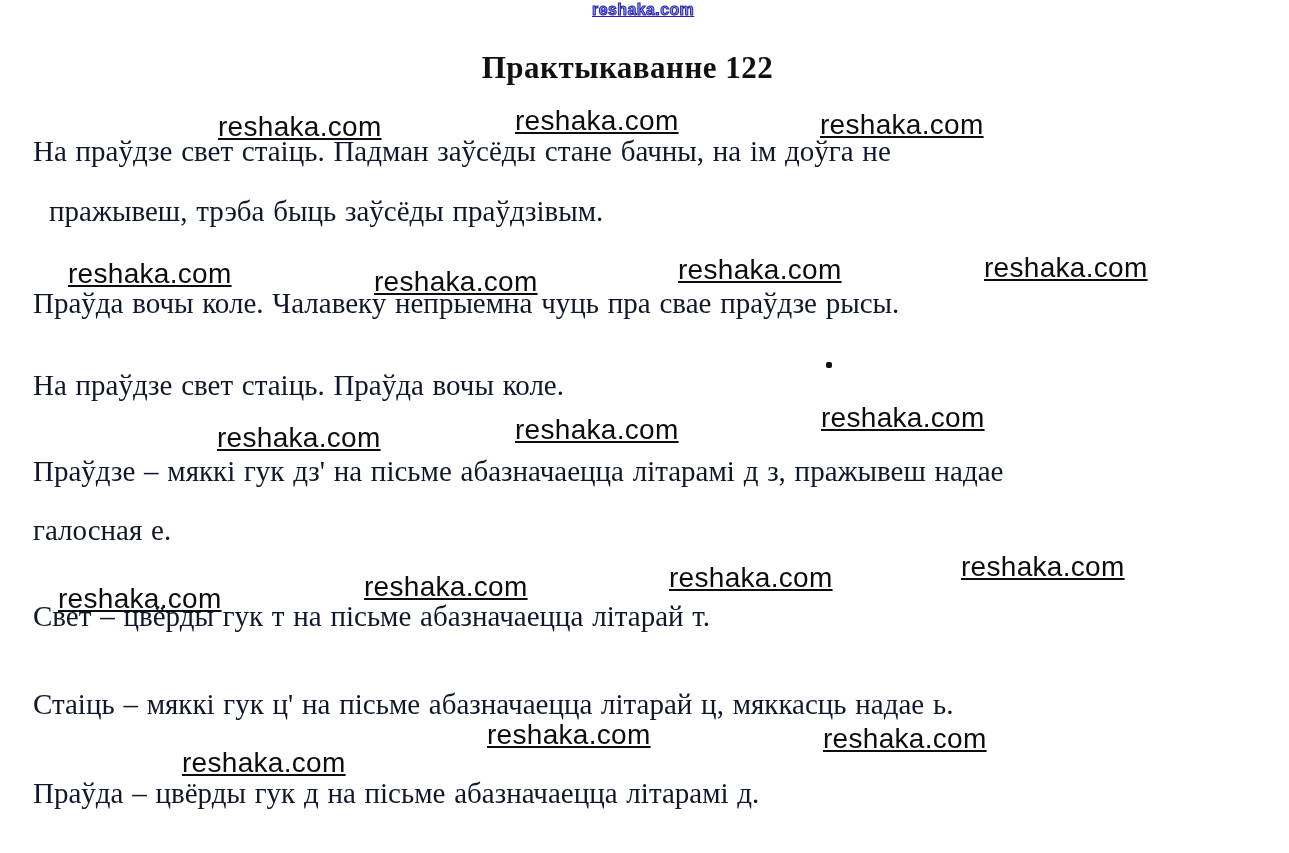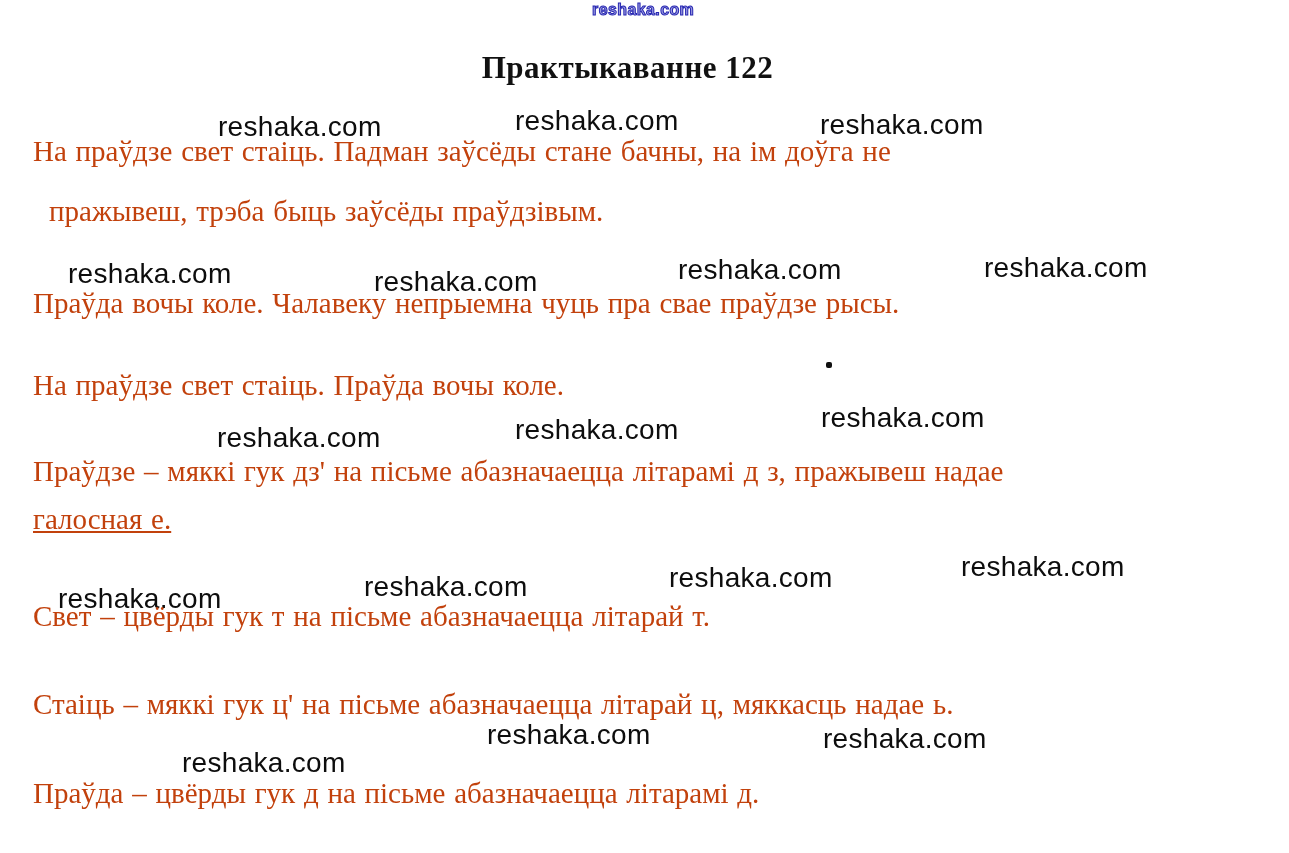--- a/index.html
+++ b/index.html
@@ -27,35 +27,36 @@
     font-weight: bold;
     color: #111111;
     letter-spacing: 0.5px;
   }
   .line {
     position: absolute;
     left: 33px;
     margin: 0;
     font-size: 29px;
     line-height: 1;
-    color: #c2410c;
+    color: #0f172a;
     white-space: nowrap;
     word-spacing: 1.5px;
   }
   .line b, .line .seg-bold {
     font-weight: normal;
   }
   .wm {
     position: absolute;
     font-family: "Liberation Sans", sans-serif;
     font-size: 28px;
     line-height: 1;
     color: #0d0d0d;
     white-space: nowrap;
     letter-spacing: 0.3px;
+    text-decoration: underline;
   }
   .wm-top {
     font-size: 16px;
     font-weight: 600;
     letter-spacing: 0.4px;
     color: #9a9ade;
     -webkit-text-stroke: 1px #2626b2;
   }
   .stray-dot {
     position: absolute;
@@ -90,21 +91,21 @@
 
   <div class="stray-dot" style="left:826px; top:362px;"></div>
 
   <p class="line" style="top:371px;"><span>На праўдзе свет стаіць. Праўда вочы коле.</span></p>
 
   <div class="wm" style="left:217px; top:424px;">reshaka.com</div>
   <div class="wm" style="left:515px; top:416px;">reshaka.com</div>
   <div class="wm" style="left:821px; top:404px;">reshaka.com</div>
 
   <p class="line" style="top:457px;"><span>Праў</span><span class="seg-bold">дз</span><span>е – мяккі гук дз' на пісьме абазначаецца літарамі д з, пражывеш надае</span></p>
-  <p class="line" style="top:505px;text-decoration:underline;"><span>галосная е.</span></p>
+  <p class="line" style="top:516px;"><span>галосная е.</span></p>
 
   <div class="wm" style="left:58px; top:585px;">reshaka.com</div>
   <div class="wm" style="left:364px; top:573px;">reshaka.com</div>
   <div class="wm" style="left:669px; top:564px;">reshaka.com</div>
   <div class="wm" style="left:961px; top:553px;">reshaka.com</div>
 
   <p class="line" style="top:690px;"><span>Стаі</span><span class="seg-bold">ц</span><span>ь – мяккі гук ц' на пісьме абазначаецца літарай ц, мяккасць надае ь.</span></p>
 
   <p class="line" style="top:602px;"><span>Све</span><span class="seg-bold">т</span><span> – цвёрды гук т на пісьме абазначаецца літарай т.</span></p>
 

